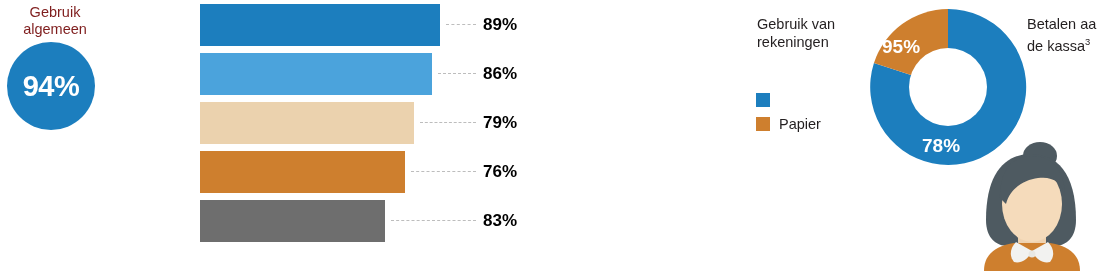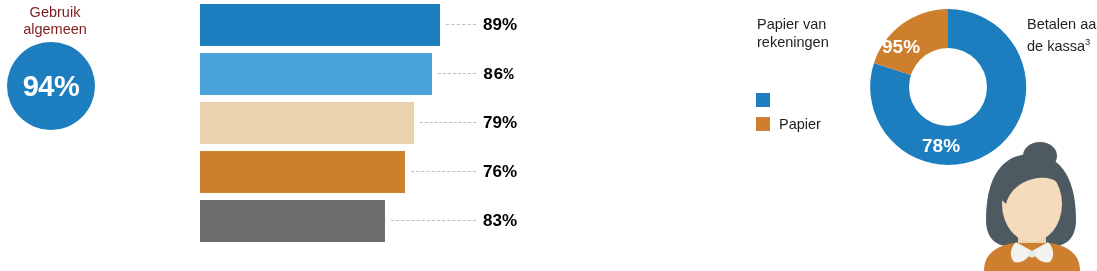--- a/index.html
+++ b/index.html
@@ -172,21 +172,21 @@
 
   <div class="bar-row" style="top:4px; width:540px;">
 
     <div class="bar-track" style="width:340px;">
       <div class="bar-fill" style="width:240px; background:#1C7EBE;"></div>
       <div class="bar-leader" style="left:246px; width:30px;"></div>
       <div class="bar-value" style="left:283px;">89%</div>
     </div>
   </div>
 
-  <div class="bar-row" style="top:53px; width:540px;font-family:Liberation Mono, monospace;">
+  <div class="bar-row" style="top:53px; width:540px;">
 
     <div class="bar-track" style="width:340px;">
       <div class="bar-fill" style="width:232px; background:#4BA3DC;"></div>
       <div class="bar-leader" style="left:238px; width:38px;"></div>
       <div class="bar-value" style="left:283px;">86%</div>
     </div>
   </div>
 
   <div class="bar-row" style="top:102px; width:540px;">
 
@@ -209,21 +209,21 @@
   <div class="bar-row" style="top:200px; width:540px;">
 
     <div class="bar-track" style="width:340px;">
       <div class="bar-fill" style="width:185px; background:#6E6E6E;"></div>
       <div class="bar-leader" style="left:191px; width:85px;"></div>
       <div class="bar-value" style="left:283px;">83%</div>
     </div>
   </div>
 
   <div class="donut-label" style="left:757px; top:15px;">
-    <div>Papier van</div>
+    <div>Gebruik van</div>
     <div>rekeningen</div>
   </div>
 
   <div class="legend">
     <div class="legend-item">
       <span class="legend-swatch" style="background:#1C7EBE;"></span>
     </div>
     <div class="legend-item">
       <span class="legend-swatch" style="background:#CE7F2E;"></span>
       <span class="legend-text">Papier</span>

